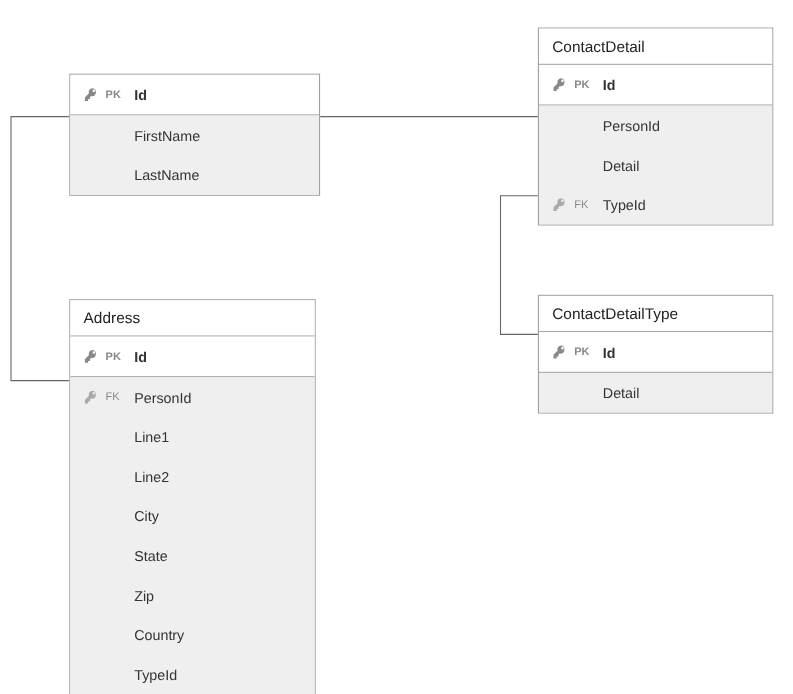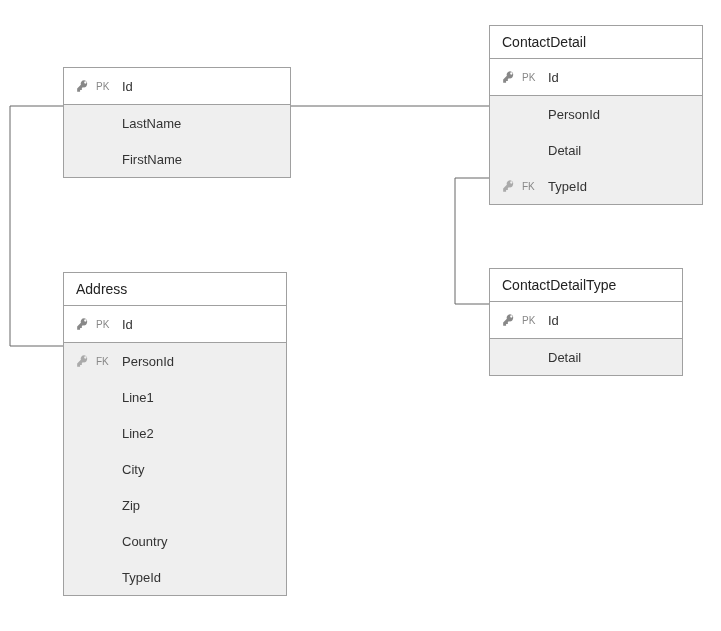--- a/index.html
+++ b/index.html
@@ -58,20 +58,21 @@
     }
     .col-name {
       flex: 1;
       font-size: 13px;
       color: #333;
       padding-left: 4px;
     }
     .pk-section {
       background: #fff;
       border-bottom: 1px solid #a0a0a0;
+      font-weight: bold;
     }
     .cols-section {
       background: #efefef;
     }
     
     .key-icon svg { display: block; }
   </style>
 </head>
 <body>
 
@@ -95,26 +96,26 @@
             </svg>
         </span>
         <span class="col-badge">PK</span>
         <span class="col-name">Id</span>
       </div>
     </div>
     <div class="cols-section">
       <div class="col-row">
         <span class="col-icon"></span>
         <span class="col-badge"></span>
+        <span class="col-name">FirstName</span>
+      </div>
+      <div class="col-row">
+        <span class="col-icon"></span>
+        <span class="col-badge"></span>
         <span class="col-name">LastName</span>
-      </div>
-      <div class="col-row">
-        <span class="col-icon"></span>
-        <span class="col-badge"></span>
-        <span class="col-name">FirstName</span>
       </div>
     </div>
   </div>
 
   <div class="entity" style="left:489px; top:14px; width:214px;">
     <div class="entity-header">ContactDetail</div>
     <div class="pk-section">
       <div class="col-row">
         <span class="col-icon key-icon">
           <svg width="14" height="14" viewBox="0 0 24 24">
@@ -182,36 +183,41 @@
         <span class="col-name">Line2</span>
       </div>
       <div class="col-row">
         <span class="col-icon"></span>
         <span class="col-badge"></span>
         <span class="col-name">City</span>
       </div>
       <div class="col-row">
         <span class="col-icon"></span>
         <span class="col-badge"></span>
+        <span class="col-name">State</span>
+      </div>
+      <div class="col-row">
+        <span class="col-icon"></span>
+        <span class="col-badge"></span>
         <span class="col-name">Zip</span>
       </div>
       <div class="col-row">
         <span class="col-icon"></span>
         <span class="col-badge"></span>
         <span class="col-name">Country</span>
       </div>
       <div class="col-row">
         <span class="col-icon"></span>
         <span class="col-badge"></span>
         <span class="col-name">TypeId</span>
       </div>
     </div>
   </div>
 
-  <div class="entity" style="left:489px; top:257px; width:194px;">
+  <div class="entity" style="left:489px; top:257px; width:214px;">
     <div class="entity-header">ContactDetailType</div>
     <div class="pk-section">
       <div class="col-row">
         <span class="col-icon key-icon">
           <svg width="14" height="14" viewBox="0 0 24 24">
               <path fill="#888" d="M14 2a6 6 0 0 0-5.65 8L2 16.35V22h5v-3h3v-3l1.65-1.65A6 6 0 1 0 14 2zm2 6a2 2 0 1 1 0-4 2 2 0 0 1 0 4z"></path>
             </svg>
         </span>
         <span class="col-badge">PK</span>
         <span class="col-name">Id</span>

